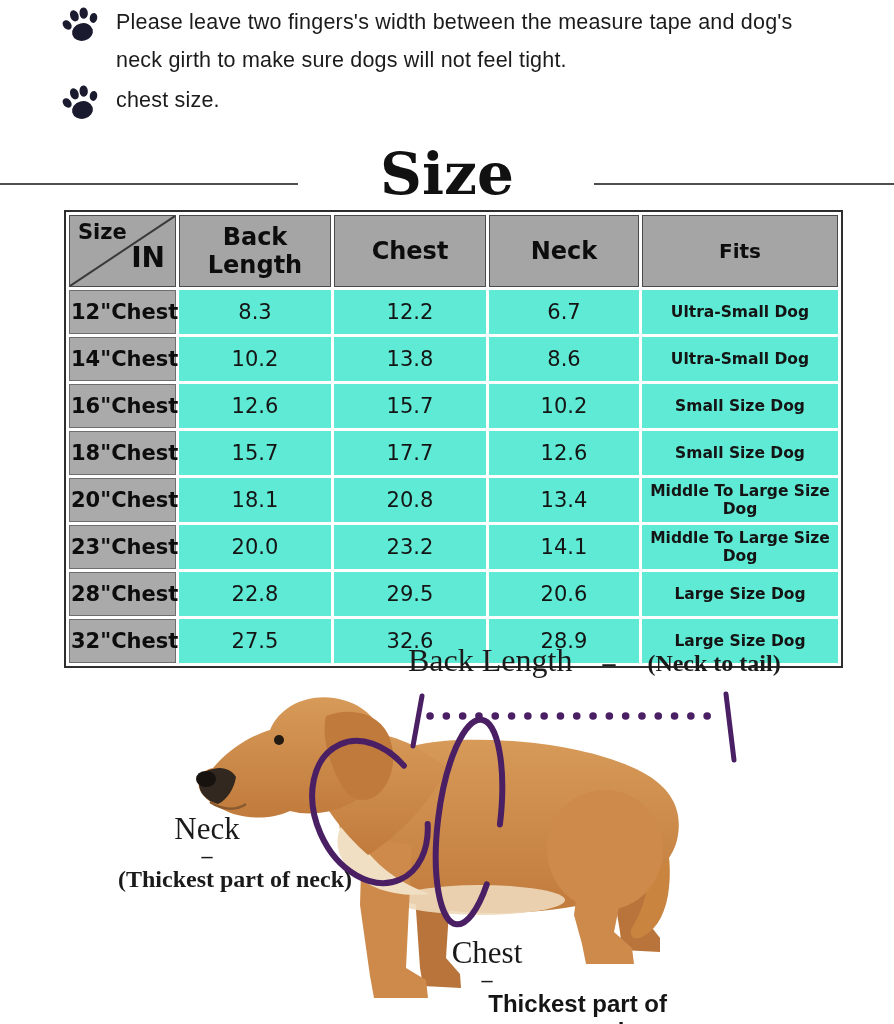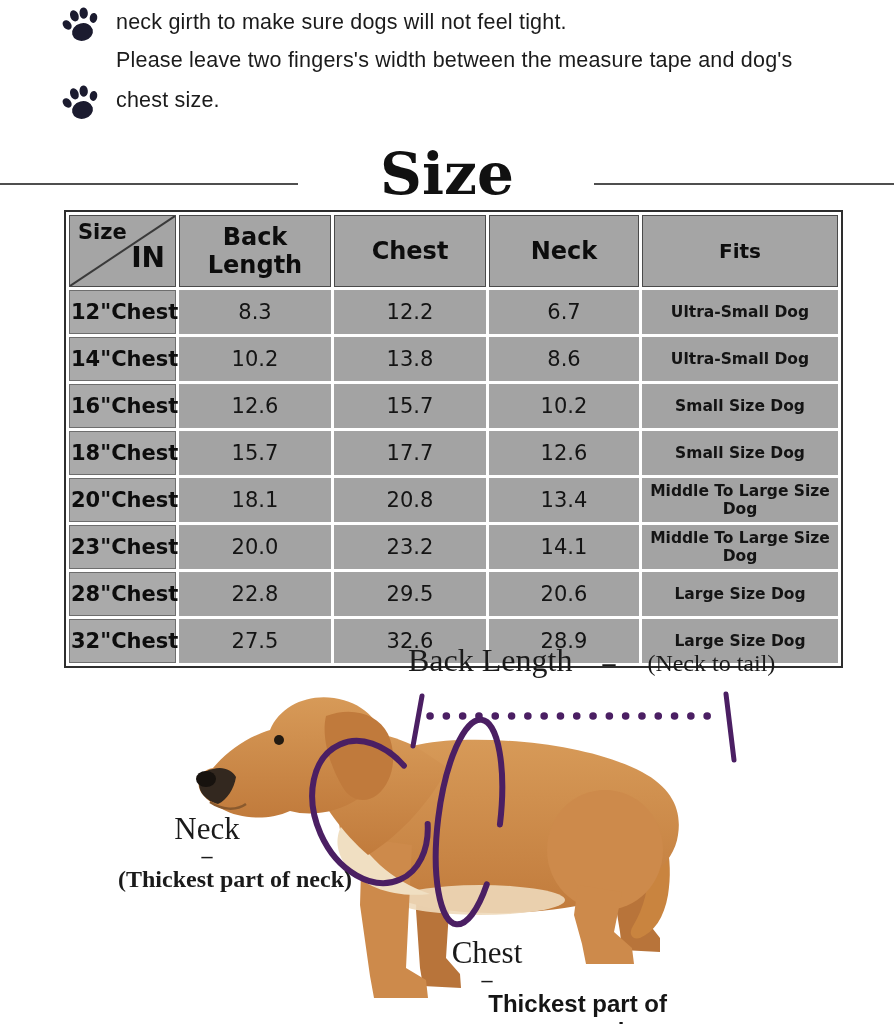--- a/index.html
+++ b/index.html
@@ -22,36 +22,36 @@
               font-size:58px;color:#111;}
 
   
   table.size-table{position:absolute;left:64px;top:210px;width:772px;
         border-collapse:separate;border-spacing:3px;background:#fff;
         border:2px solid #2e2e2e;table-layout:fixed;
         font-family:"DejaVu Sans",sans-serif;}
   .size-table th{background:#a5a5a5;border:1px solid #4a4a4a;height:68px;
         font-size:24px;font-weight:bold;color:#0d0d0d;text-align:center;}
   .size-table th.fits-h{font-size:20px;}
-  .size-table td{background:#a3a3a3;height:40px;text-align:center;
+  .size-table td{background:#5eead4;height:40px;text-align:center;
         font-size:21px;color:#141414;}
   .size-table td.lbl{background:#aaaaaa;border:1px solid #6e6e6e;
         font-weight:bold;font-size:21px;color:#0d0d0d;}
   .size-table td.fits{font-size:15.5px;font-weight:bold;margin-top:16px;}
   th.corner{position:relative;padding:0;}
   th.corner .diag{position:absolute;inset:0;width:100%;height:100%;}
   th.corner .c-tl{position:absolute;top:4px;left:8px;font-size:21px;}
   th.corner .c-br{position:absolute;bottom:12px;right:10px;font-size:28px;}
 
   
   .bl-label{position:absolute;top:642px;left:408px;display:flex;align-items:baseline;
         font-family:"Liberation Serif",serif;color:#1a1a1a;}
   .bl-label .big{font-size:32px;}
   .bl-label .dash{margin-left:30px;font-size:26px;font-weight:bold;}
-  .bl-label .note-b{margin-left:32px;font-size:24px;font-weight:normal;}
+  .bl-label .note-b{margin-left:32px;font-size:24px;font-weight:bold;}
 
   .dog-svg{position:absolute;left:180px;top:680px;width:600px;height:345px;}
 
   .side-label{position:absolute;text-align:center;font-family:"Liberation Serif",serif;
         color:#1a1a1a;z-index:2;}
   .neck-label{top:812px;left:62px;width:290px;}
   .chest-label{top:936px;left:377px;width:220px;}
   .side-label .big{font-size:31px;line-height:34px;}
   .side-label .dash{font-size:22px;font-weight:bold;line-height:20px;}
   .chest-note{position:absolute;top:990px;left:427px;width:240px;text-align:right;
@@ -66,22 +66,22 @@
     <svg class="paw" viewBox="0 0 100 100">
       <g fill="#1b1b2f">
         <ellipse cx="50" cy="64" rx="24" ry="20"></ellipse>
         <ellipse cx="20" cy="40" rx="9" ry="12" transform="rotate(-26 20 40)"></ellipse>
         <ellipse cx="41" cy="24" rx="9.5" ry="13" transform="rotate(-9 41 24)"></ellipse>
         <ellipse cx="63" cy="23" rx="9.5" ry="13" transform="rotate(9 63 23)"></ellipse>
         <ellipse cx="82" cy="39" rx="8.5" ry="11.5" transform="rotate(26 82 39)"></ellipse>
       </g>
     </svg>
     <div class="note-text">
+      <div>Please leave two fingers's width between the measure tape and dog's</div>
       <div>neck girth to make sure dogs will not feel tight.</div>
-      <div>Please leave two fingers's width between the measure tape and dog's</div>
     </div>
   </div>
 
   <div class="note note-2">
     <svg class="paw" viewBox="0 0 100 100">
       <g fill="#1b1b2f">
         <ellipse cx="50" cy="64" rx="24" ry="20"></ellipse>
         <ellipse cx="20" cy="40" rx="9" ry="12" transform="rotate(-26 20 40)"></ellipse>
         <ellipse cx="41" cy="24" rx="9.5" ry="13" transform="rotate(-9 41 24)"></ellipse>
         <ellipse cx="63" cy="23" rx="9.5" ry="13" transform="rotate(9 63 23)"></ellipse>

